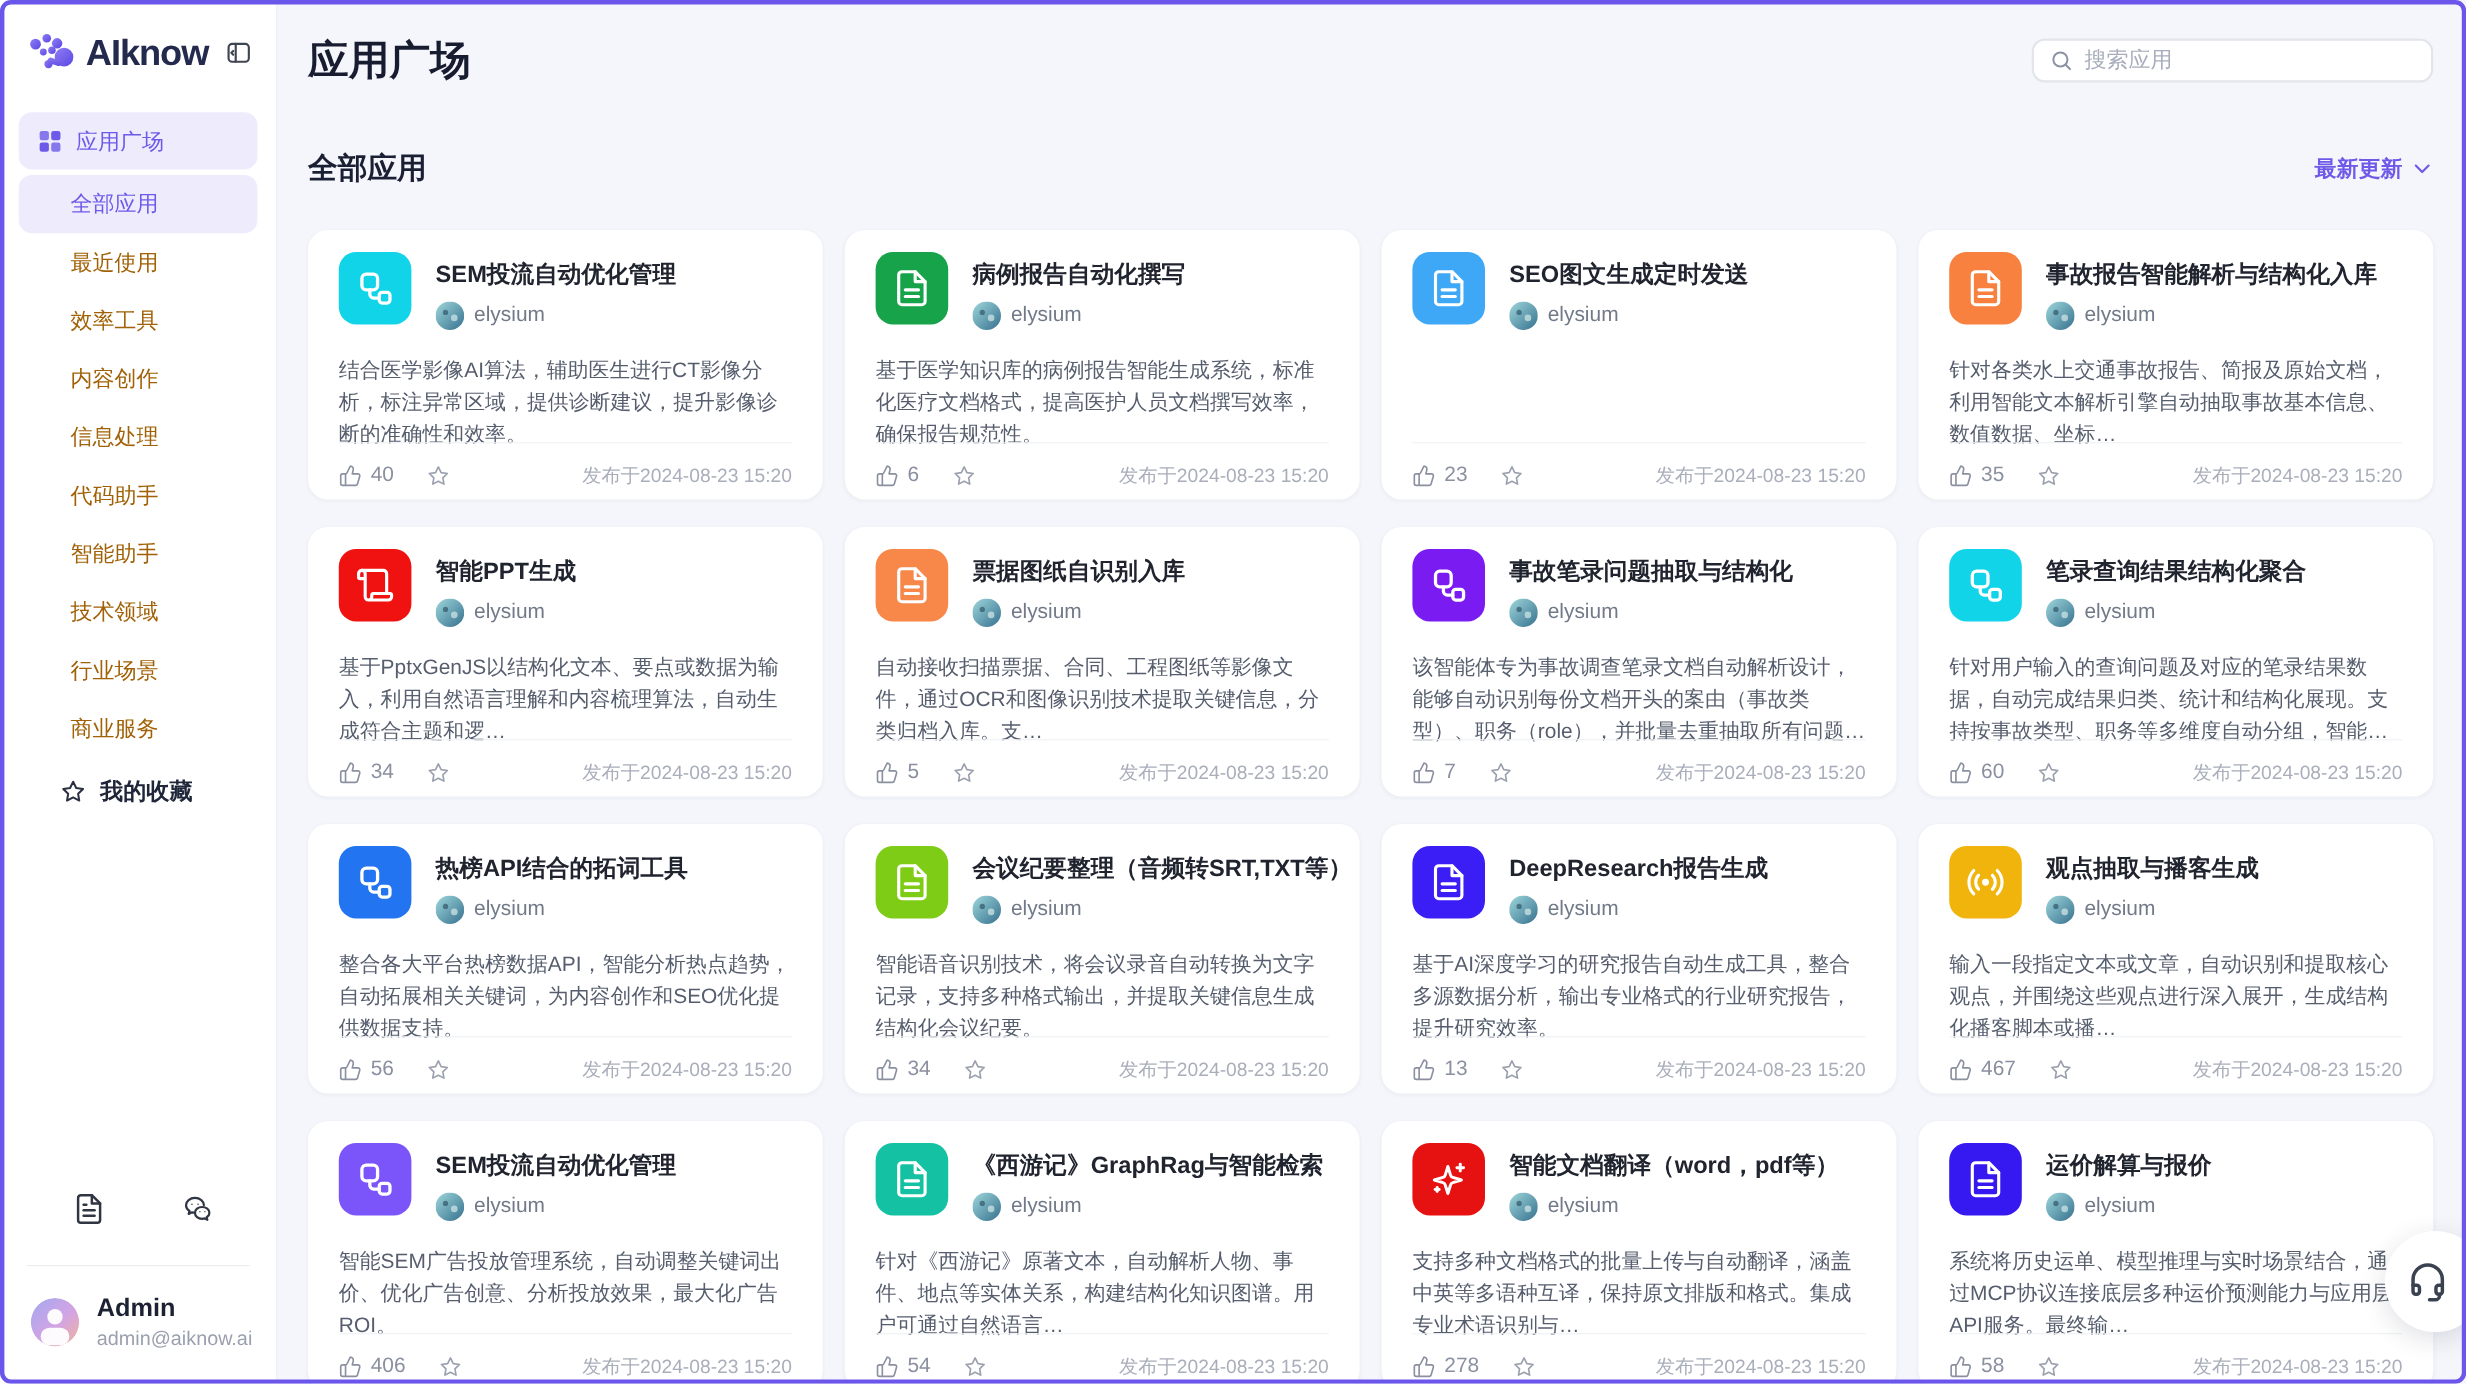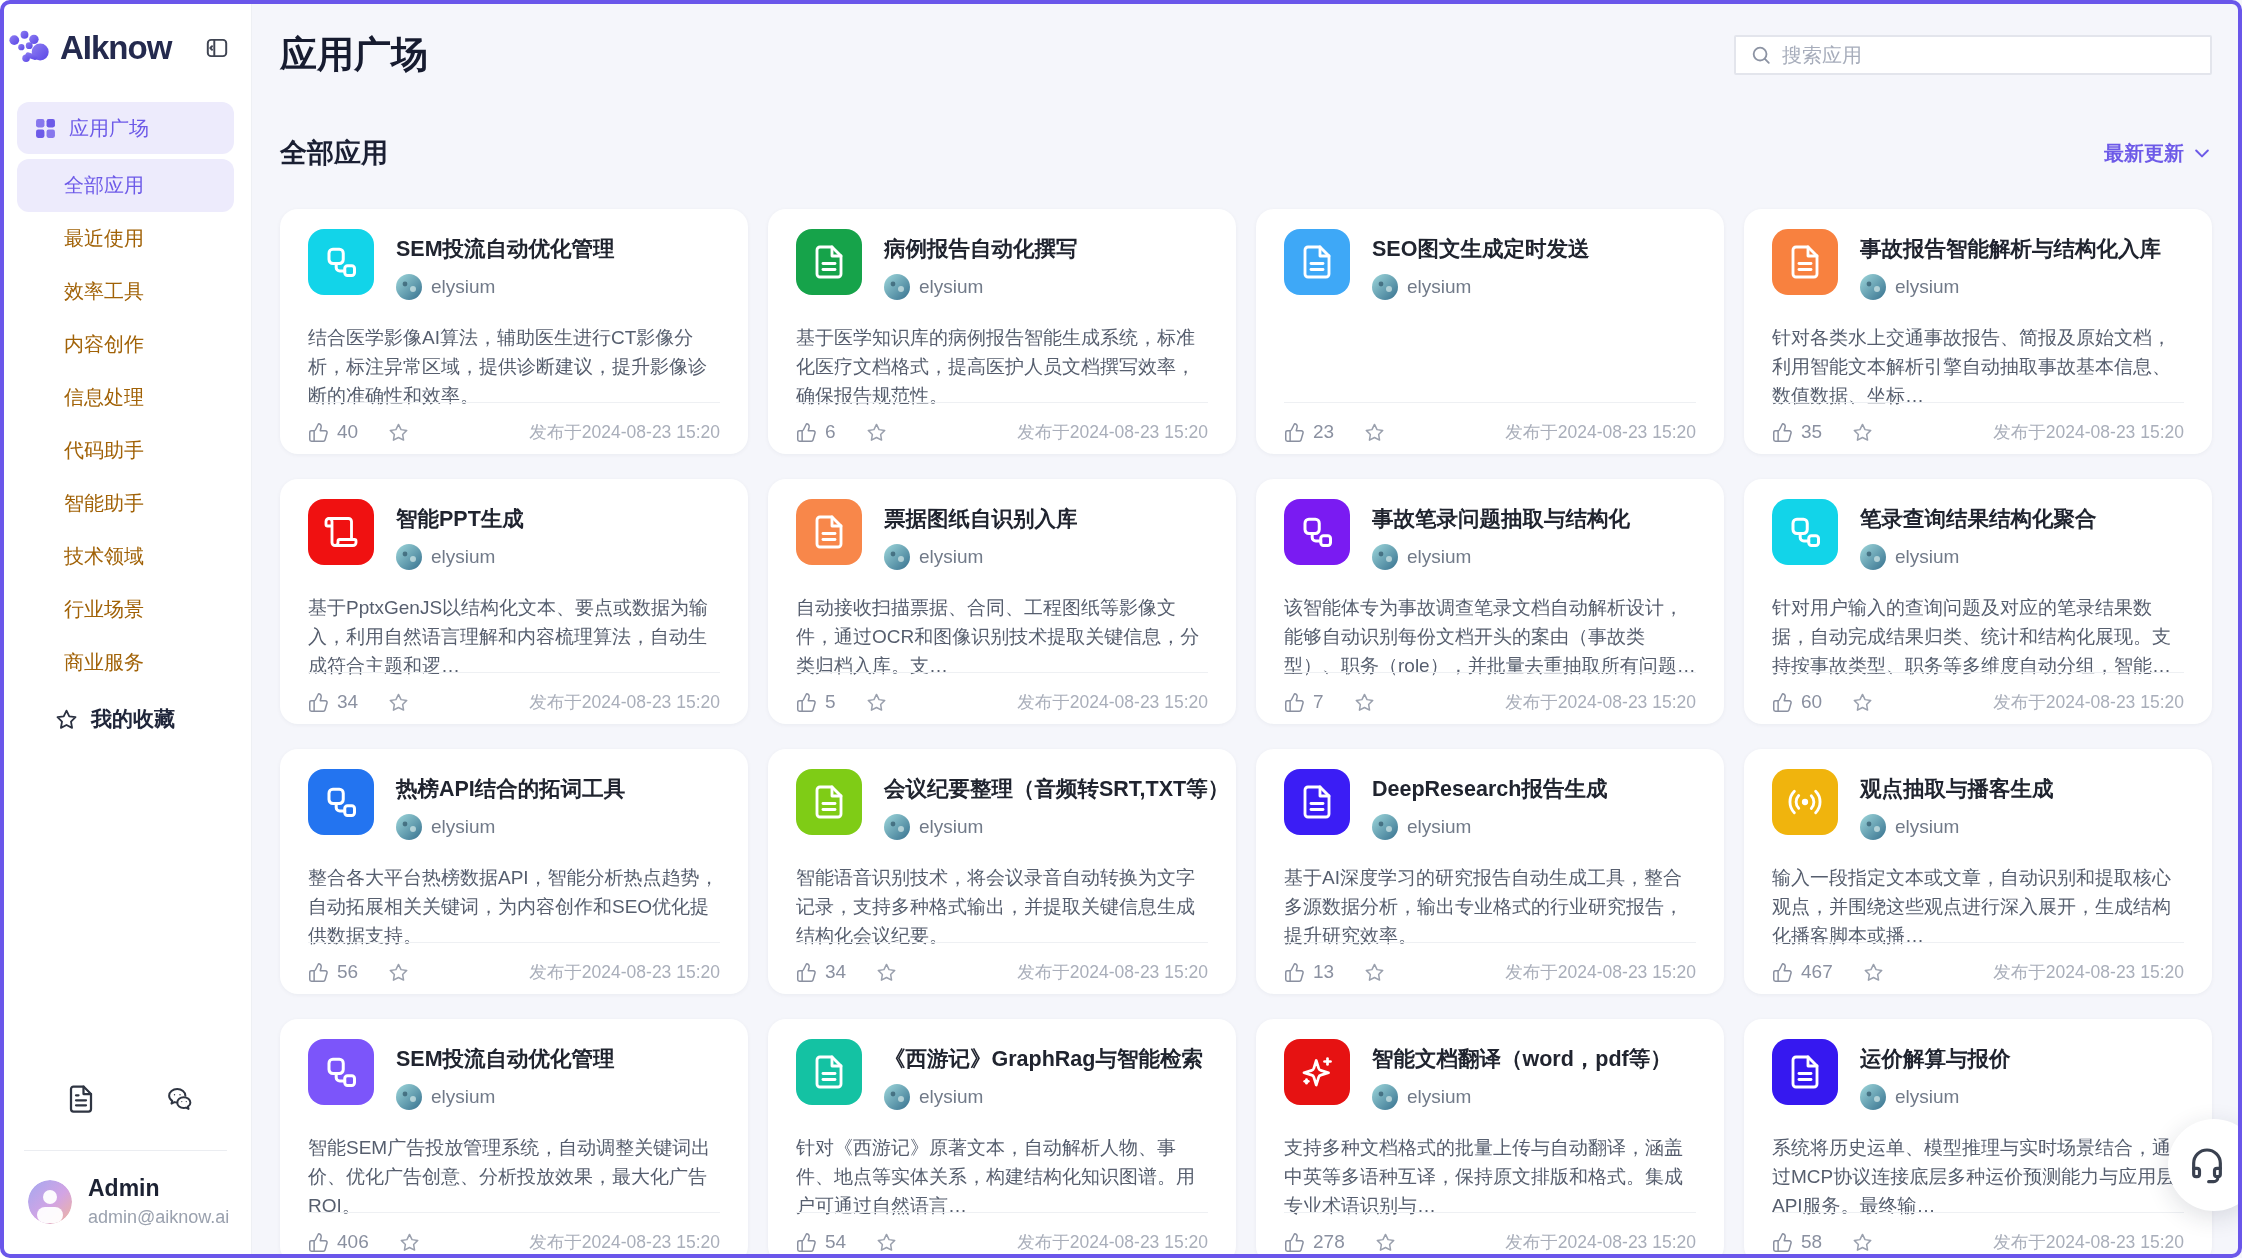--- a/index.html
+++ b/index.html
@@ -3,21 +3,21 @@
 <meta charset="utf-8">
 <style>
   * { margin:0; padding:0; box-sizing:border-box; }
   html,body { width:2242px; height:1258px; overflow:hidden; }
   body { font-family:"Liberation Sans","DejaVu Sans",sans-serif; background:#ffffff; position:relative; }
   .page { position:absolute; inset:0; display:flex; background:#f5f6fb; }
   .frame { position:absolute; inset:0; border:4px solid #6a56ea; border-radius:10px; pointer-events:none; z-index:60; }
 
   
   .sidebar { width:252px; min-width:252px; background:#ffffff; border-right:1px solid #eef0f4; display:flex; flex-direction:column; position:relative; z-index:2; }
-  .logo-row { display:flex; align-items:center; padding:26px 20px 6px 6px; }
+  .logo-row { display:flex; align-items:center; padding:26px 20px 6px 24px; }
   .logo-mark { width:48px; height:44px; }
   .logo-text { font-size:33px; font-weight:700; color:#242a4e; letter-spacing:-1px; margin-left:6px; }
   .collapse-btn { margin-left:auto; width:28px; height:28px; color:#3f4452; display:flex; align-items:center; justify-content:center; cursor:pointer; }
   .collapse-btn svg { width:26px; height:26px; }
 
   .nav { padding:26px 17px 0 17px; }
   .nav-main { height:52px; border-radius:12px; background:#edebfc; display:flex; align-items:center; padding-left:18px; gap:13px; color:#6d5ae8; font-size:20px; font-weight:500; cursor:pointer; }
   .nav-main .grid-ic { width:21px; height:21px; }
   .nav-sub { margin-top:5px; }
   .nav-item { height:53px; border-radius:12px; display:flex; align-items:center; padding-left:47px; font-size:20px; color:#a16207; cursor:pointer; }
@@ -33,21 +33,21 @@
   .user-row { display:flex; align-items:center; padding:24px 20px 30px 28px; cursor:pointer; }
   .user-avatar { width:44px; height:44px; }
   .user-meta { margin-left:16px; }
   .user-name { font-size:23px; font-weight:700; color:#1c2233; }
   .user-email { font-size:18px; color:#9aa1ae; margin-top:5px; }
 
   
   .main { flex:1; padding:0 0 0 28px; position:relative; }
   .topbar { width:1932px; display:flex; align-items:center; justify-content:space-between; padding-top:22px; height:88px; }
   .page-title { font-size:37px; font-weight:700; color:#171c30; }
-  .search-box { width:478px; height:40px; background:#ffffff; border:2px solid #e3e5ec; border-radius:2px; display:flex; align-items:center; padding:0 14px; gap:10px; }
+  .search-box { width:365px; height:40px; background:#ffffff; border:2px solid #e3e5ec; border-radius:12px; display:flex; align-items:center; padding:0 14px; gap:10px; }
   .search-box svg { width:22px; height:22px; color:#8c93a3; flex:none; }
   .search-input { border:none; outline:none; flex:1; font-size:20px; color:#333; background:transparent; font-family:inherit; }
   .search-input::placeholder { color:#a7adbb; }
 
   .section-row { width:1932px; margin-top:47px; display:flex; align-items:center; justify-content:space-between; }
   .section-title { font-size:27px; font-weight:700; color:#1a1f33; }
   .sort-ctl { display:flex; align-items:center; gap:8px; color:#6d5ae8; font-size:20px; font-weight:600; cursor:pointer; }
   .sort-ctl svg { width:20px; height:20px; }
 
   .grid { width:1932px; margin-top:38px; display:grid; grid-template-columns:repeat(4,468px); column-gap:20px; row-gap:25px; }

